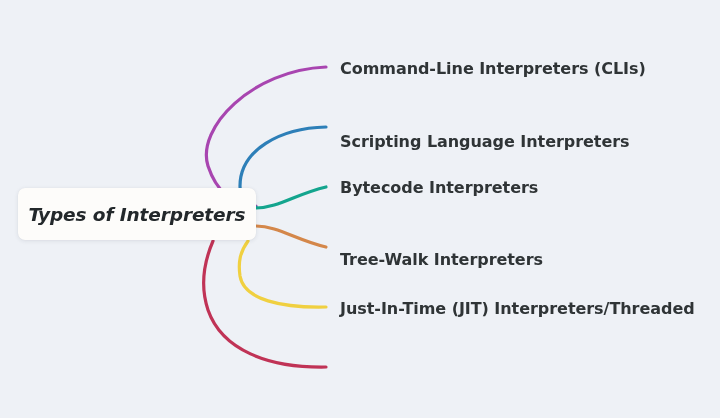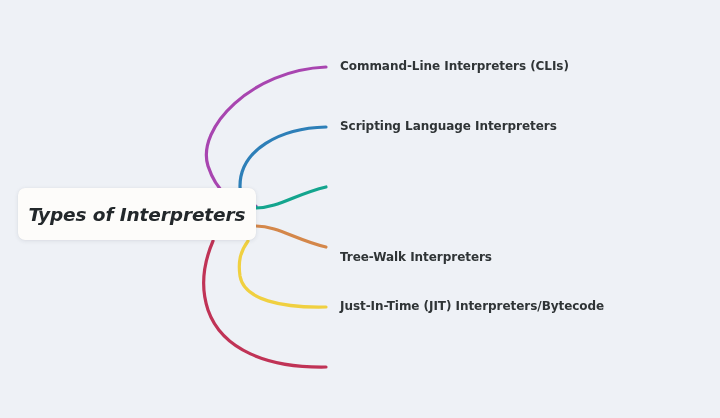--- a/index.html
+++ b/index.html
@@ -49,21 +49,21 @@
     font-size: 18.5px;
     font-weight: bold;
     font-style: italic;
     color: #23282b;
     letter-spacing: -0.1px;
     white-space: nowrap;
   }
   .branch-label {
     position: absolute;
     font-family: "DejaVu Sans", sans-serif;
-    font-size: 12px;
+    font-size: 16px;
     font-weight: bold;
     color: #2f3436;
     white-space: nowrap;
     letter-spacing: -0.05px;
     z-index: 2;
   }
 </style>
 </head>
 <body>
 
@@ -76,17 +76,18 @@
     <path class="branch-path" d="M 256 226 C 278 226 296 240 326 247" stroke="#d4874a"></path>
     <path class="branch-path" d="M 248 241 C 240 252 238 262 240 276 C 244 300 282 308 326 307" stroke="#f0d040"></path>
     <path class="branch-path" d="M 213 241 C 204 262 200 286 208 310 C 222 350 268 368 326 367" stroke="#c03356"></path>
   </svg>
 
   <div id="central-node" style="background: rgb(253, 252, 250);">
     <span id="central-node-label">Types of Interpreters</span>
   </div>
 
   <div class="branch-label" style="left: 340px; top: 59px;">Command-Line Interpreters (CLIs)</div>
-  <div class="branch-label" style="left: 340px; top: 119px;">Scripting Language Interpreters</div>
+  <div class="branch-label" style="left: 340px; top: 132px;">Scripting Language Interpreters</div>
+  <div class="branch-label" style="left: 340px; top: 178px;">Bytecode Interpreters</div>
   <div class="branch-label" style="left: 340px; top: 250px;">Tree-Walk Interpreters</div>
-  <div class="branch-label" style="left: 340px; top: 299px;">Just-In-Time (JIT) Interpreters/Bytecode</div>
+  <div class="branch-label" style="left: 340px; top: 299px;">Just-In-Time (JIT) Interpreters/Threaded</div>
 
 </div>
 
 </body></html>

